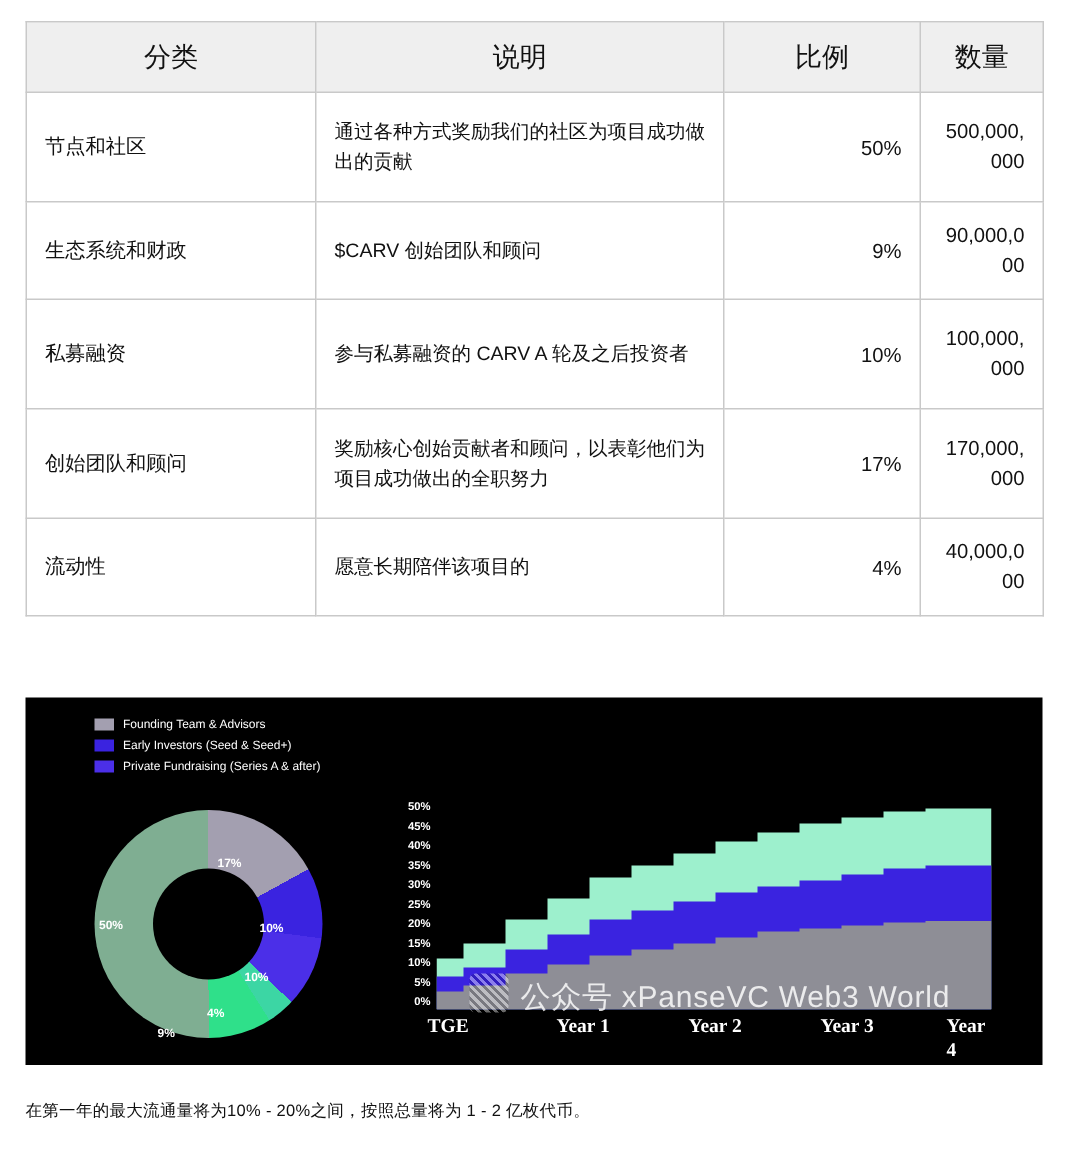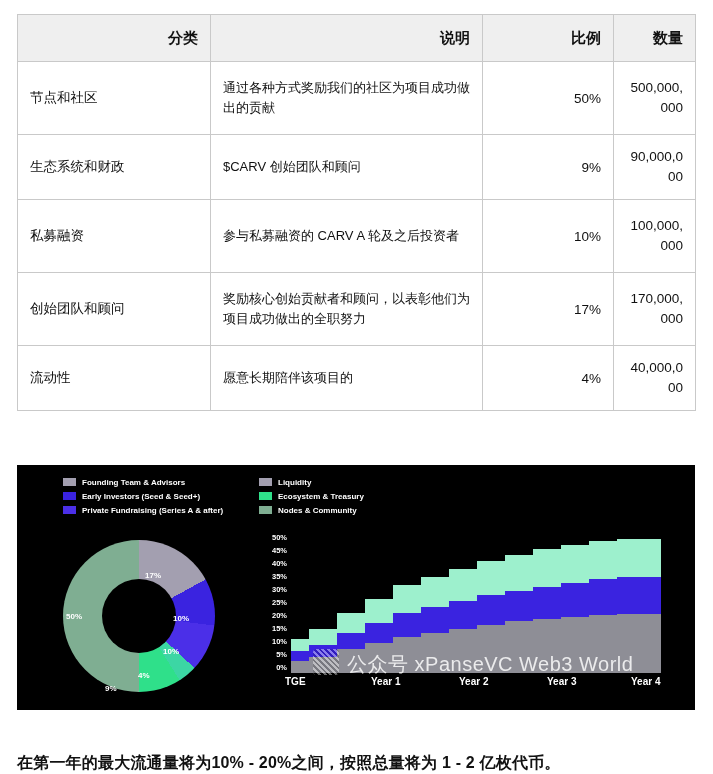--- a/index.html
+++ b/index.html
@@ -33,23 +33,23 @@
     table-layout: fixed;
     font-size: 13px;
   }
   table.alloc th, table.alloc td {
     border: 1px solid #c9c9c9;
     vertical-align: middle;
     padding: 10px 12px;
   }
   table.alloc thead th {
     background: #efefef;
-    font-weight: bold;
-    text-align: right;
-    font-size: 15px;
+    font-weight: normal;
+    text-align: center;
+    font-size: 18px;
     height: 28px;
     padding-top: 9px;
     padding-bottom: 9px;
     color: #111;
   }
   col.c-cat   { width: 193px; }
   col.c-desc  { width: 272px; }
   col.c-pct   { width: 131px; }
   col.c-amt   { width: 82px; }
 
@@ -101,25 +101,25 @@
     flex-wrap: wrap;
   }
   .legend-col {
     display: flex;
     flex-direction: column;
     gap: 5px;
   }
   .legend-col.left { width: 196px; }
   .legend-item {
     display: flex;
-    align-items: flex-start;
+    align-items: center;
     gap: 6px;
     color: #ffffff;
     font-size: 8px;
-    font-weight: bold;
+    font-weight: normal;
     white-space: nowrap;
   }
   .swatch {
     width: 13px;
     height: 8px;
     display: inline-block;
     flex: 0 0 auto;
   }
 
   
@@ -205,22 +205,23 @@
   .xlabels {
     position: absolute;
     left: 36px;
     top: 143px;
     width: 370px;
     height: 14px;
   }
   .xlabels div {
     position: absolute;
     color: #ffffff;
-    font-size: 10px;
+    font-size: 13px;
     font-weight: bold;
+    font-family: Liberation Serif, serif;
   }
 
   .watermark {
     position: absolute;
     left: 330px;
     top: 186px;
     color: rgba(255,255,255,0.82);
     font-size: 20px;
     font-weight: normal;
     white-space: nowrap;
@@ -237,25 +238,24 @@
       repeating-linear-gradient(45deg, rgba(255,255,255,0.55) 0 2px, rgba(0,0,0,0.2) 2px 4px);
     opacity: 0.75;
   }
 
   
   .footnote {
     position: absolute;
     left: 17px;
     top: 733px;
     width: 678px;
-    font-size: 16px;
-    font-weight: bold;
+    font-size: 11px;
+    font-weight: normal;
     color: #111;
     letter-spacing: 0.2px;
-    margin-top: 20px;
   }
 </style>
 </head>
 <body>
 
 <div class="page">
 
   <div class="table-wrap">
     <table class="alloc">
       <colgroup>
@@ -317,34 +317,20 @@
         </div>
         <div class="legend-item">
           <span class="swatch" style="background:#3a23e0"></span>
           <span>Early Investors (Seed &amp; Seed+)</span>
         </div>
         <div class="legend-item">
           <span class="swatch" style="background:#4b2fe8"></span>
           <span>Private Fundraising (Series A &amp; after)</span>
         </div>
       </div>
-      <div class="legend-col">
-        <div class="legend-item">
-          <span class="swatch" style="background:#a39fb0"></span>
-          <span>Liquidity</span>
-        </div>
-        <div class="legend-item">
-          <span class="swatch" style="background:#2fe08a"></span>
-          <span>Ecosystem &amp; Treasury</span>
-        </div>
-        <div class="legend-item">
-          <span class="swatch" style="background:#7fae92"></span>
-          <span>Nodes &amp; Community</span>
-        </div>
-      </div>
     </div>
 
     <div class="donut-wrap">
       <div class="donut">
         <div class="donut-hole"></div>
       </div>
       <span class="donut-label dl-17">17%</span>
       <span class="donut-label dl-10a">10%</span>
       <span class="donut-label dl-10b">10%</span>
       <span class="donut-label dl-4">4%</span>

